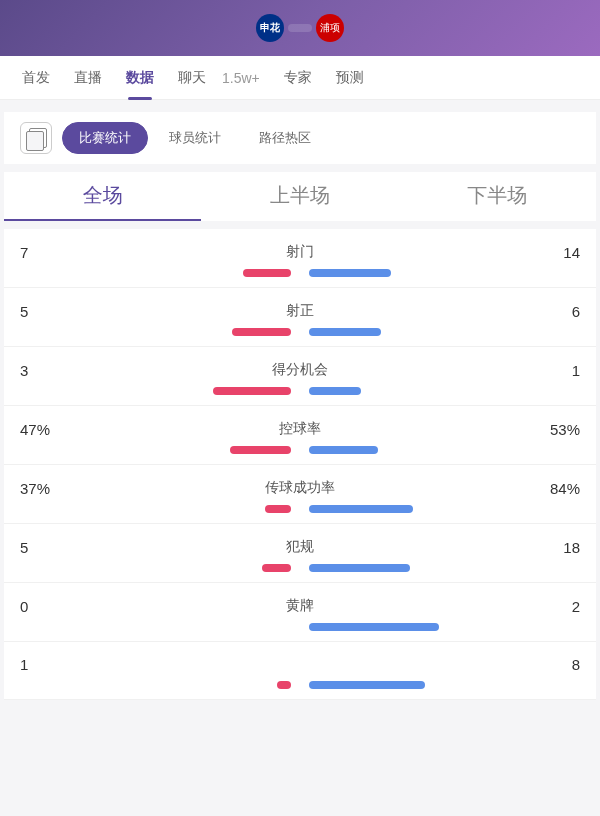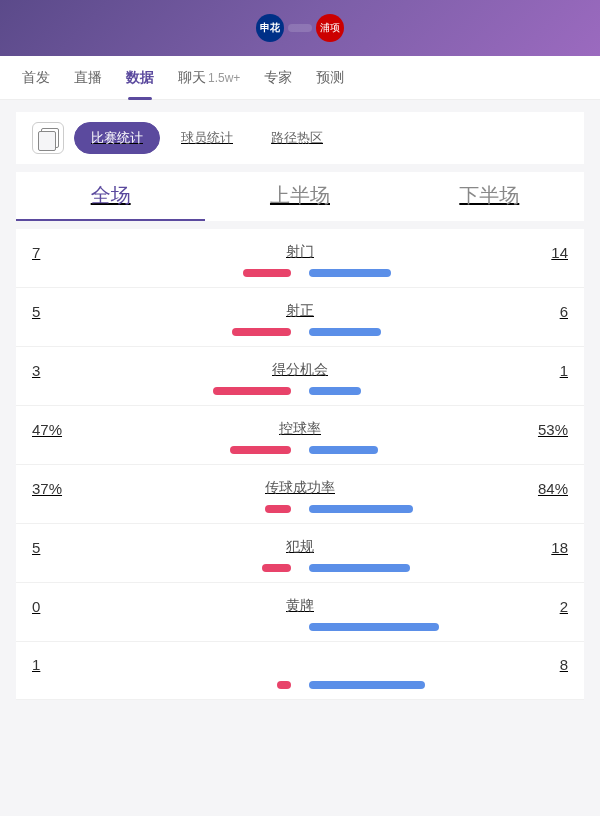--- a/index.html
+++ b/index.html
@@ -84,31 +84,30 @@
       position: absolute;
       bottom: 0;
       left: 50%;
       transform: translateX(-50%);
       width: 24px;
       height: 3px;
       background: #5b4a9e;
       border-radius: 2px;
     }
     .nav-tab .badge {
-      font-size: 12px;
+      font-size: 14px;
       color: #999;
-      margin-left: 2px;
+      margin-left: 16px;
       text-align: right;
     }
 
     
     .content {
       background: #f5f5f7;
-      padding: 12px 16px;
-      text-decoration: underline;
+      padding: 12px 4px;
     }
 
     
     .sub-nav-row {
       background: white;
       display: flex;
       align-items: center;
       padding: 10px 16px;
       gap: 10px;
       margin-bottom: 8px;

